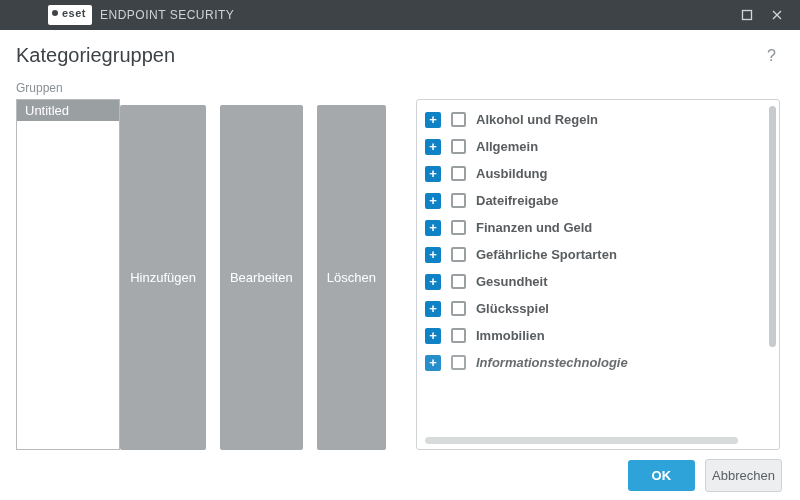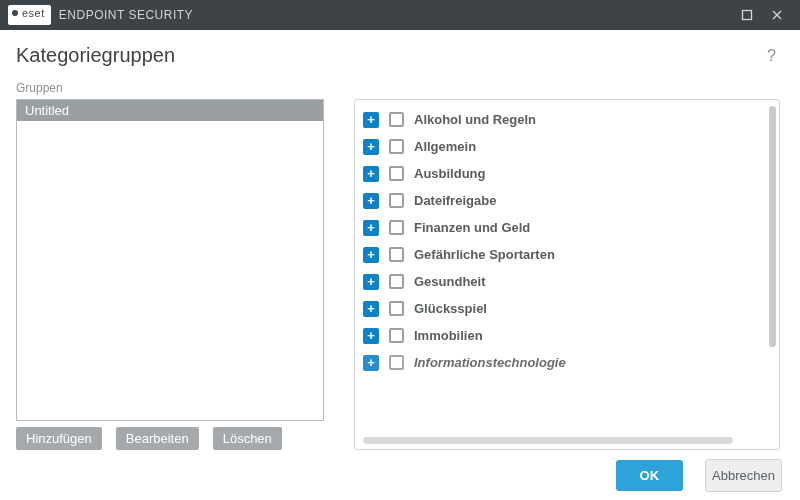--- a/index.html
+++ b/index.html
@@ -1,39 +1,39 @@
 <!DOCTYPE html>
 <html><head>
 <meta charset="utf-8">
 <style>
   * { box-sizing: border-box; margin: 0; padding: 0; }
   html, body { width: 800px; height: 500px; font-family: "Segoe UI", Arial, sans-serif; background: #fff; overflow: hidden; }
 
   
   .titlebar { height: 30px; background: #3d4346; color: #fff; display: flex; align-items: center; padding: 0 8px; }
-  .brand-logo { display: inline-flex; align-items: center; background: #fff; color: #3e4448; font-weight: 400; font-size: 11px; padding: 2px 6px 6px 4px; border-radius: 2px; letter-spacing: 0.5px; margin-right: 8px; }
+  .brand-logo { display: inline-flex; align-items: center; background: #fff; color: #3e4448; font-weight: 700; font-size: 11px; padding: 2px 6px 6px 4px; border-radius: 2px; letter-spacing: 0.5px; margin-right: 8px; margin-left: 40px; }
   .brand-logo .dot { width: 6px; height: 6px; background: #3e4448; border-radius: 50%; margin-right: 4px; }
   .app-name { font-size: 12px; color: #cfd3d5; letter-spacing: 0.5px; }
   .titlebar-space { flex: 1; }
   .win-btn { width: 30px; height: 30px; display: inline-flex; align-items: center; justify-content: center; color: #d4d7d9; cursor: pointer; }
   .win-btn svg { width: 12px; height: 12px; }
 
   
   .content { padding: 14px 20px 0 16px; height: calc(500px - 30px - 50px); display: flex; flex-direction: column; }
   .head-row { display: flex; align-items: center; }
   .page-title { font-size: 20px; color: #3d4346; font-weight: 400; }
   .head-row .spacer { flex: 1; }
   .help-icon { font-size: 16px; color: #8a9094; cursor: pointer; padding: 2px 4px; }
   .description { font-size: 12px; color: #8a9094; margin-top: 8px; line-height: 1.35; }
   .groups-label { font-size: 12px; color: #8a9094; margin-top: 14px; margin-bottom: 4px; }
 
   .panels { display: flex; flex: 1; min-height: 0; }
 
   
-  .groups-panel { width: 308px; display: flex; flex-direction: column; min-height: 0; border-radius: 17px; }
+  .groups-panel { width: 370px; display: flex; flex-direction: row; min-height: 0; border-radius: 17px; }
   .groups-list { flex: 1; border: 1px solid #b7bbbe; background: #fff; overflow: auto; }
   .group-item { background: #9a9fa2; color: #fff; font-size: 13px; padding: 3px 8px; cursor: pointer; }
   .groups-btnrow { display: flex; gap: 14px; margin-top: 6px; }
   .btn-grey { background: #a5a9ac; color: #fff; border: none; font-size: 13px; padding: 4px 10px; border-radius: 2px; cursor: pointer; }
 
   
   .cat-panel { flex: 1; margin-left: 30px; border: 1px solid #cfd3d5; border-radius: 3px; padding: 6px 0 6px 8px; position: relative; display: flex; flex-direction: column; min-height: 0; }
   .cat-scroll { flex: 1; overflow: hidden; position: relative; }
   .cat-list { position: absolute; inset: 0; padding-right: 18px; }
   .cat-row { display: flex; align-items: center; height: 27px; font-size: 13px; font-weight: 600; color: #595d60; }
@@ -44,21 +44,21 @@
   .cat-row.last-cut .cat-label { overflow: hidden; font-style: italic; }
 
   
   .fake-scroll { position: absolute; top: 6px; right: 2px; bottom: 22px; width: 9px; background: transparent; }
   .fake-scroll .thumb { width: 7px; margin: 0 auto; height: 75%; background: #c7cbcd; border-radius: 4px; }
   
   .fake-hscroll { position: absolute; left: 8px; right: 14px; bottom: 4px; height: 8px; }
   .fake-hscroll .thumb { height: 7px; width: 92%; background: #d8dbdc; border-radius: 4px; }
 
   
-  .footer { height: 50px; display: flex; align-items: center; justify-content: flex-end; gap: 22px; padding: 0 18px; }
+  .footer { height: 50px; display: flex; align-items: center; justify-content: flex-end; gap: 10px; padding: 0 18px; }
   .btn-primary { background: #2ea3d9; color: #fff; border: none; font-size: 13px; font-weight: 600; padding: 8px 24px; border-radius: 3px; cursor: pointer; }
   .btn-secondary { background: #eceeef; color: #5b5f62; border: 1px solid #d0d3d5; font-size: 13px; padding: 8px 6px; border-radius: 3px; cursor: pointer; }
 </style>
 </head>
 <body>
 
 <div class="titlebar">
   <span class="brand-logo">
     <span class="dot"></span>
     <span>eset</span>

